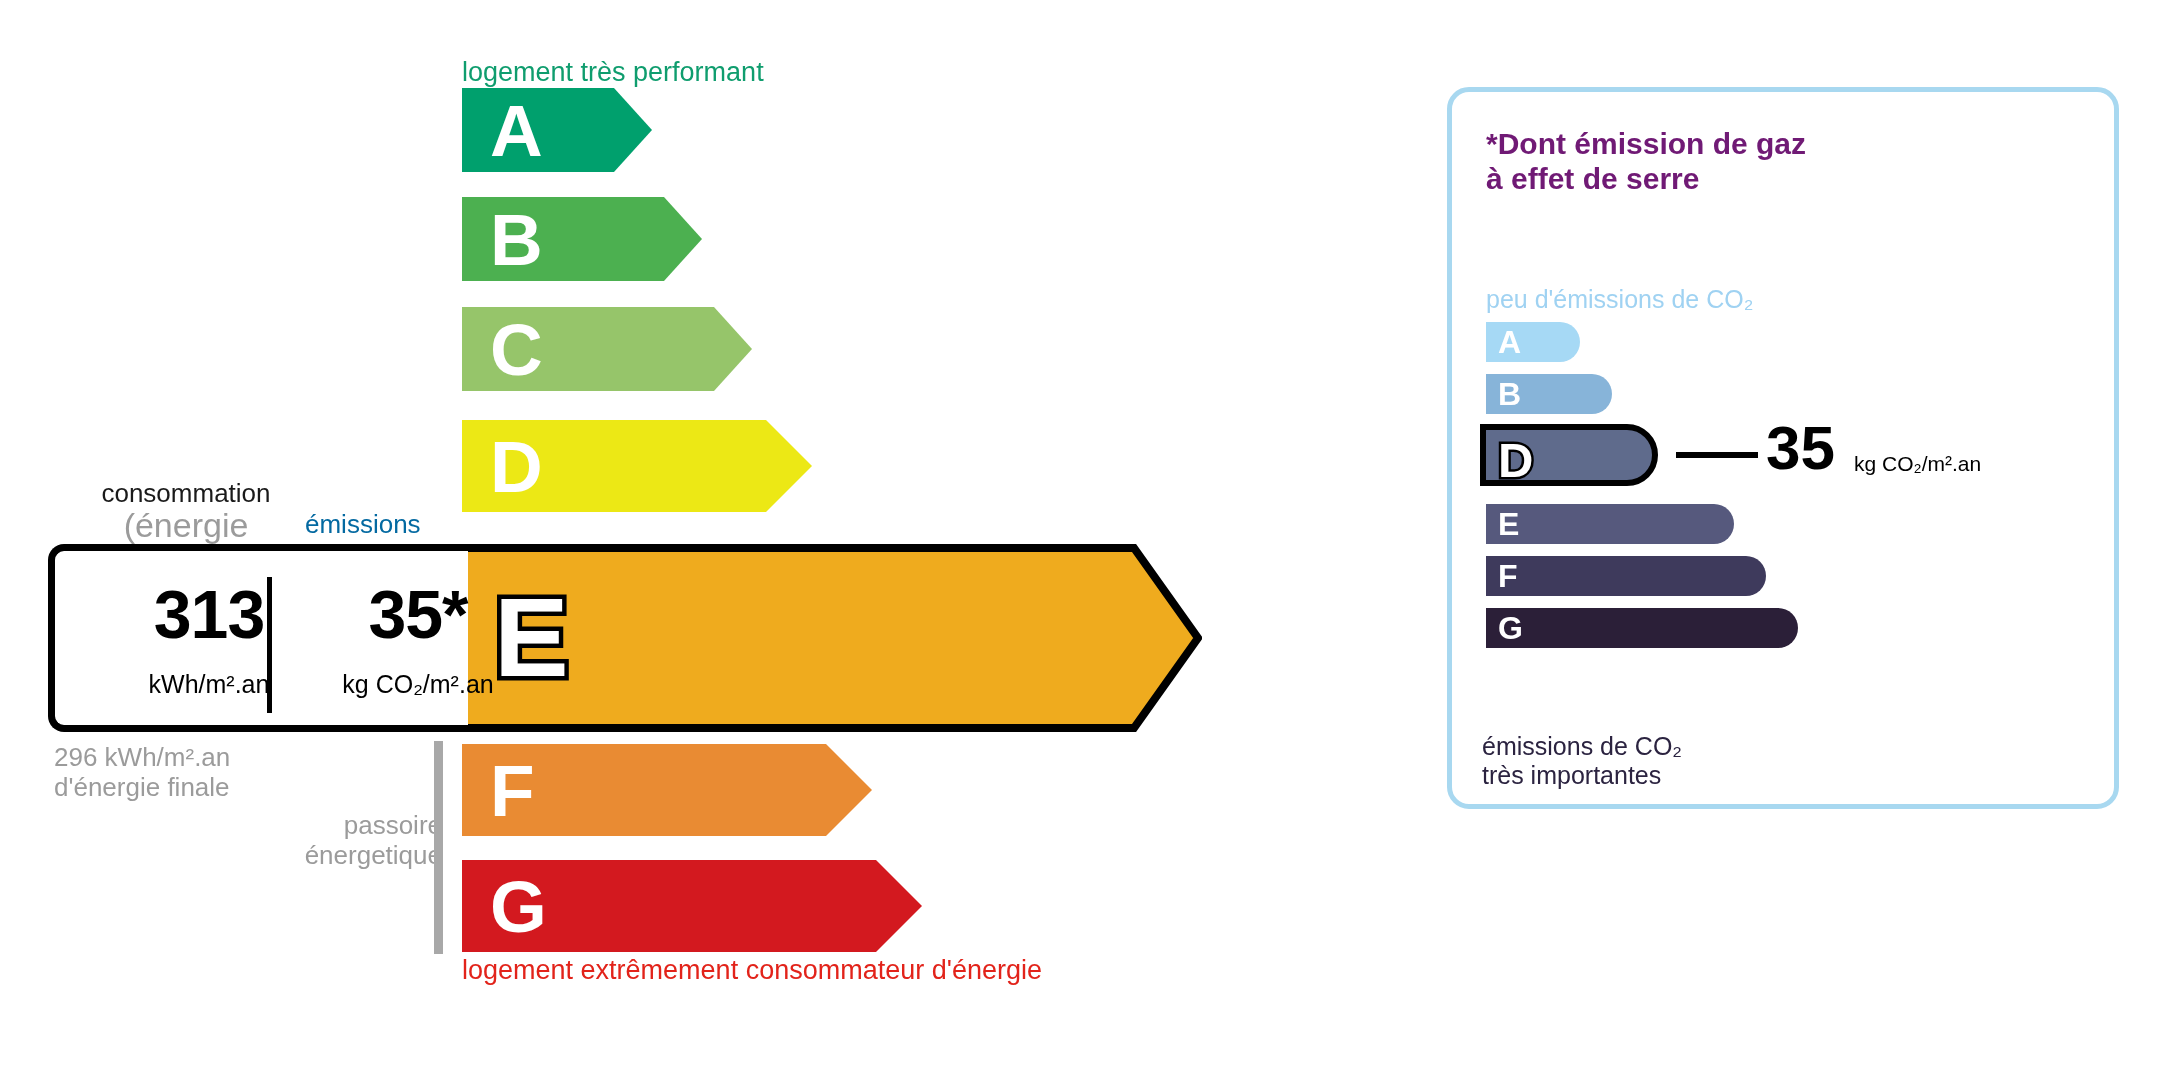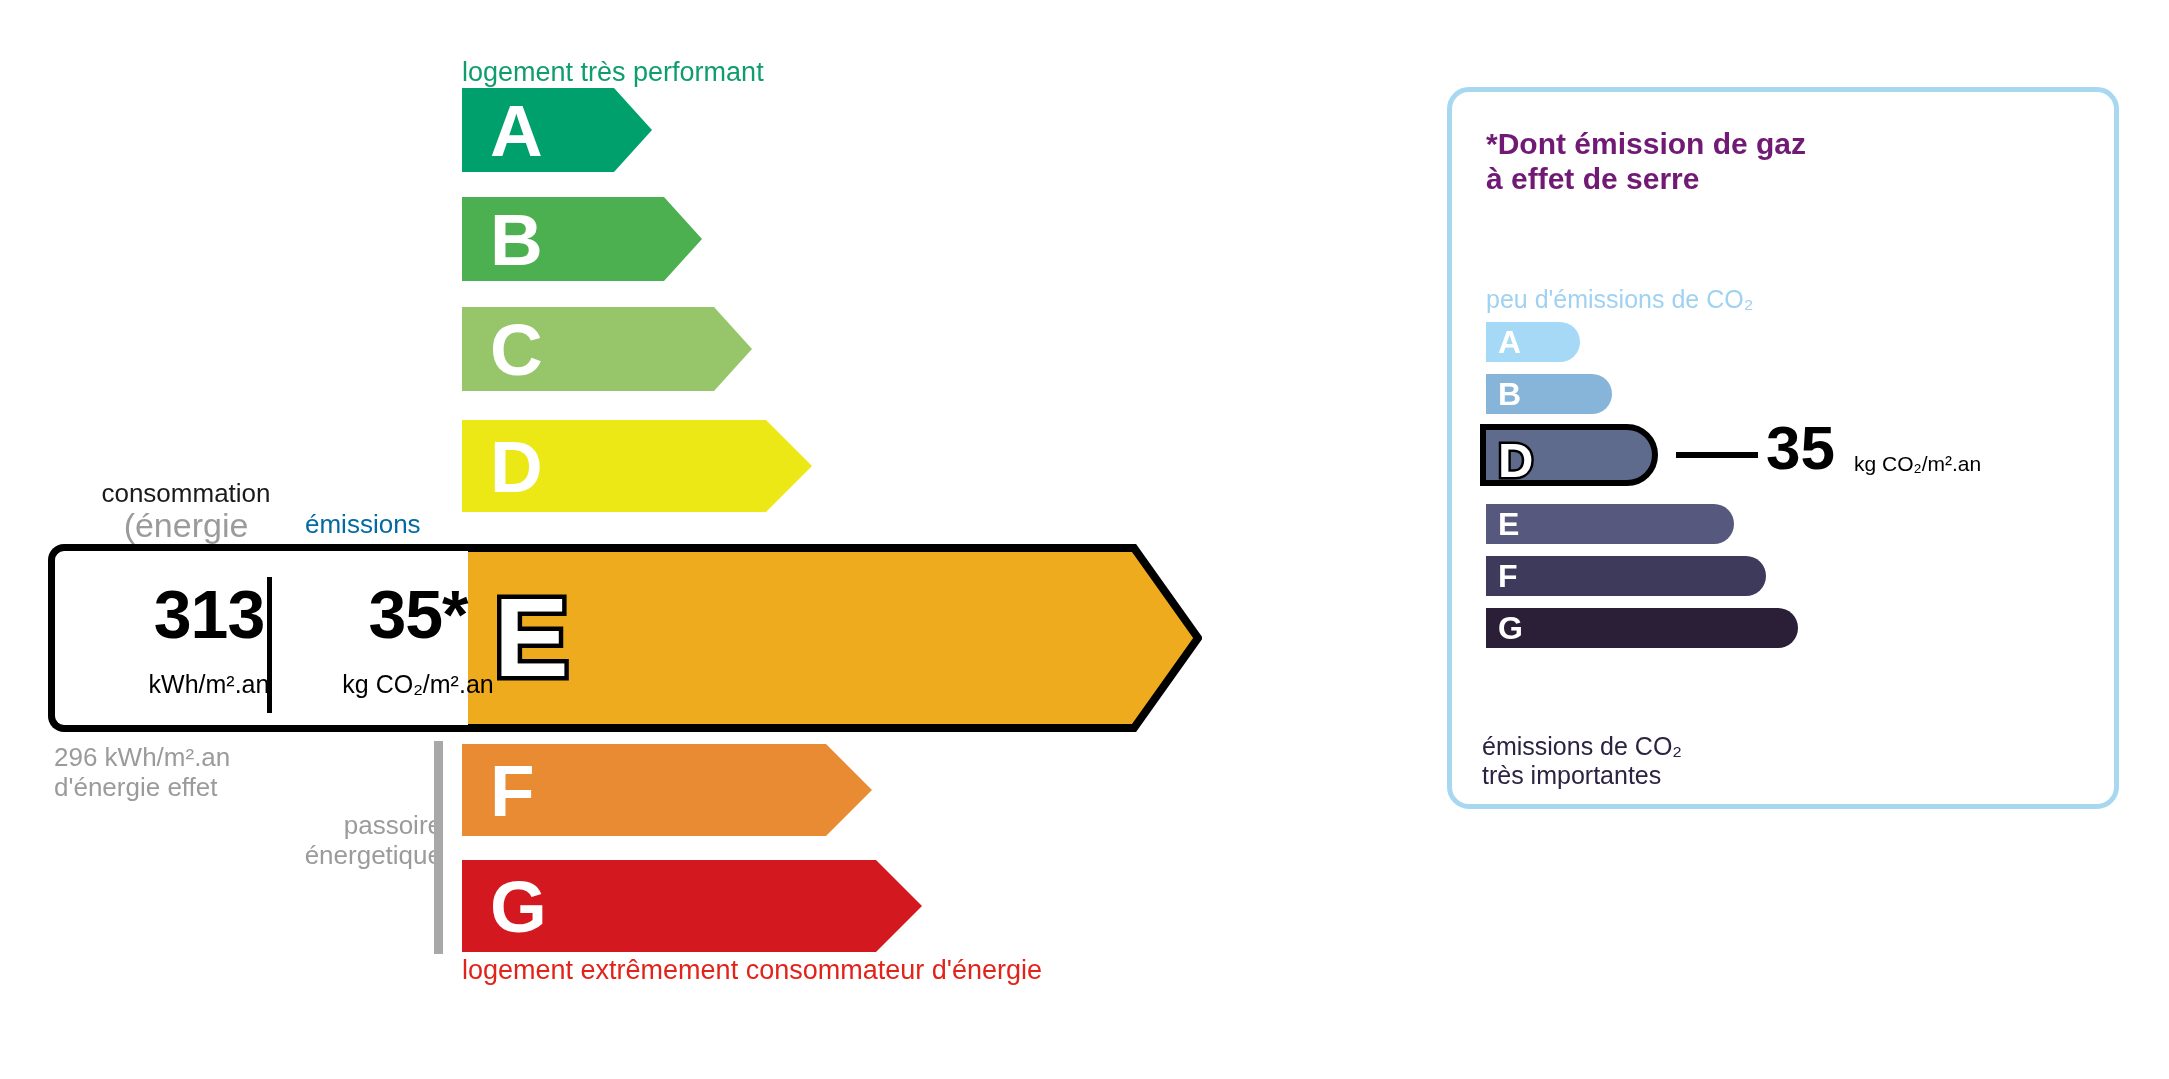--- a/index.html
+++ b/index.html
@@ -131,21 +131,21 @@
       <div class="cell" style="left:217px;width:196px;">
         <span class="num">35*</span>
         <span class="unit">kg CO₂/m².an</span>
       </div>
     </div>
     <span class="letter" style="position:absolute;left:446px;top:38px;color:#fff;font-size:112px;font-weight:700;line-height:1;-webkit-text-stroke:9px #000;paint-order:stroke fill;">E</span>
   </div>
 
   <div class="sub-final">
     <div>296 kWh/m².an</div>
-    <div>d'énergie effet</div>
+    <div>d'énergie finale</div>
   </div>
 
   <div class="passoire">
     <div>passoire</div>
     <div>énergetique</div>
   </div>
   <div class="vline"></div>
 
   <div class="bottom-label">logement extrêmement consommateur d'énergie</div>
 </div>

